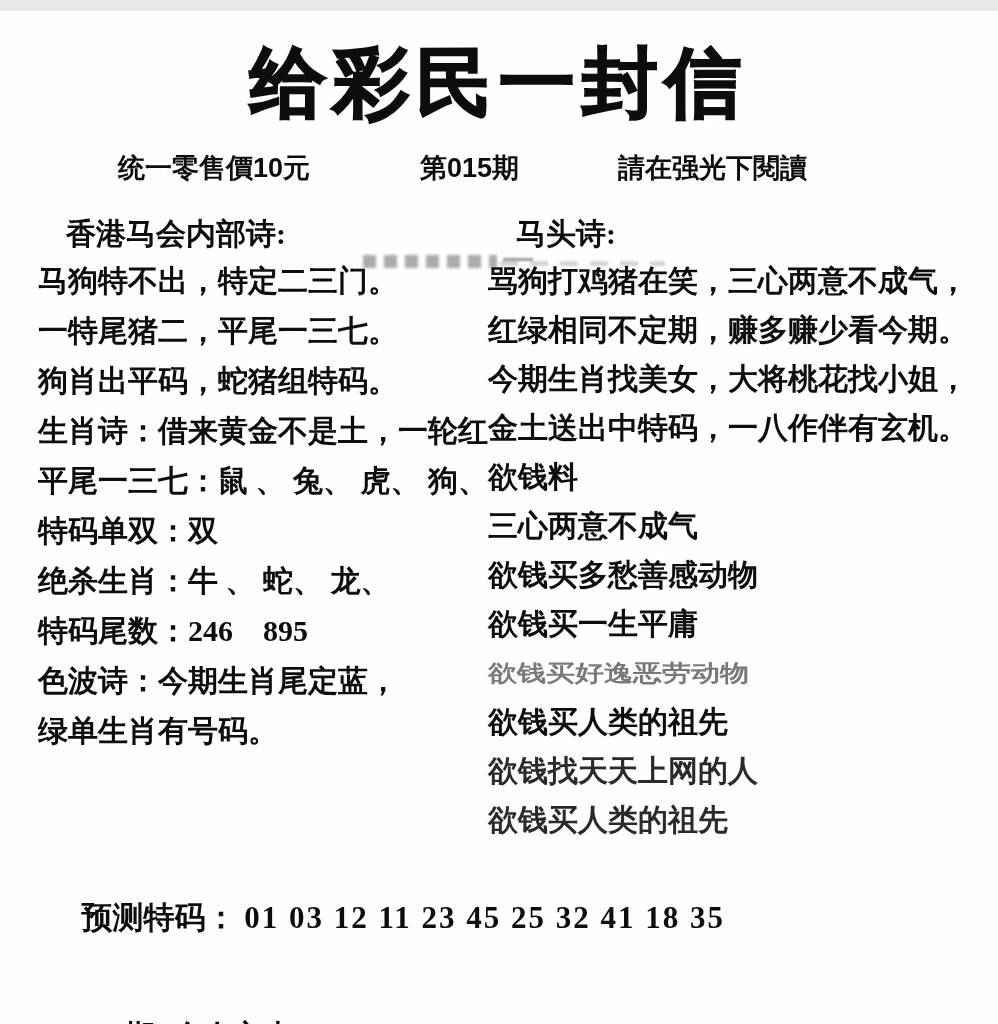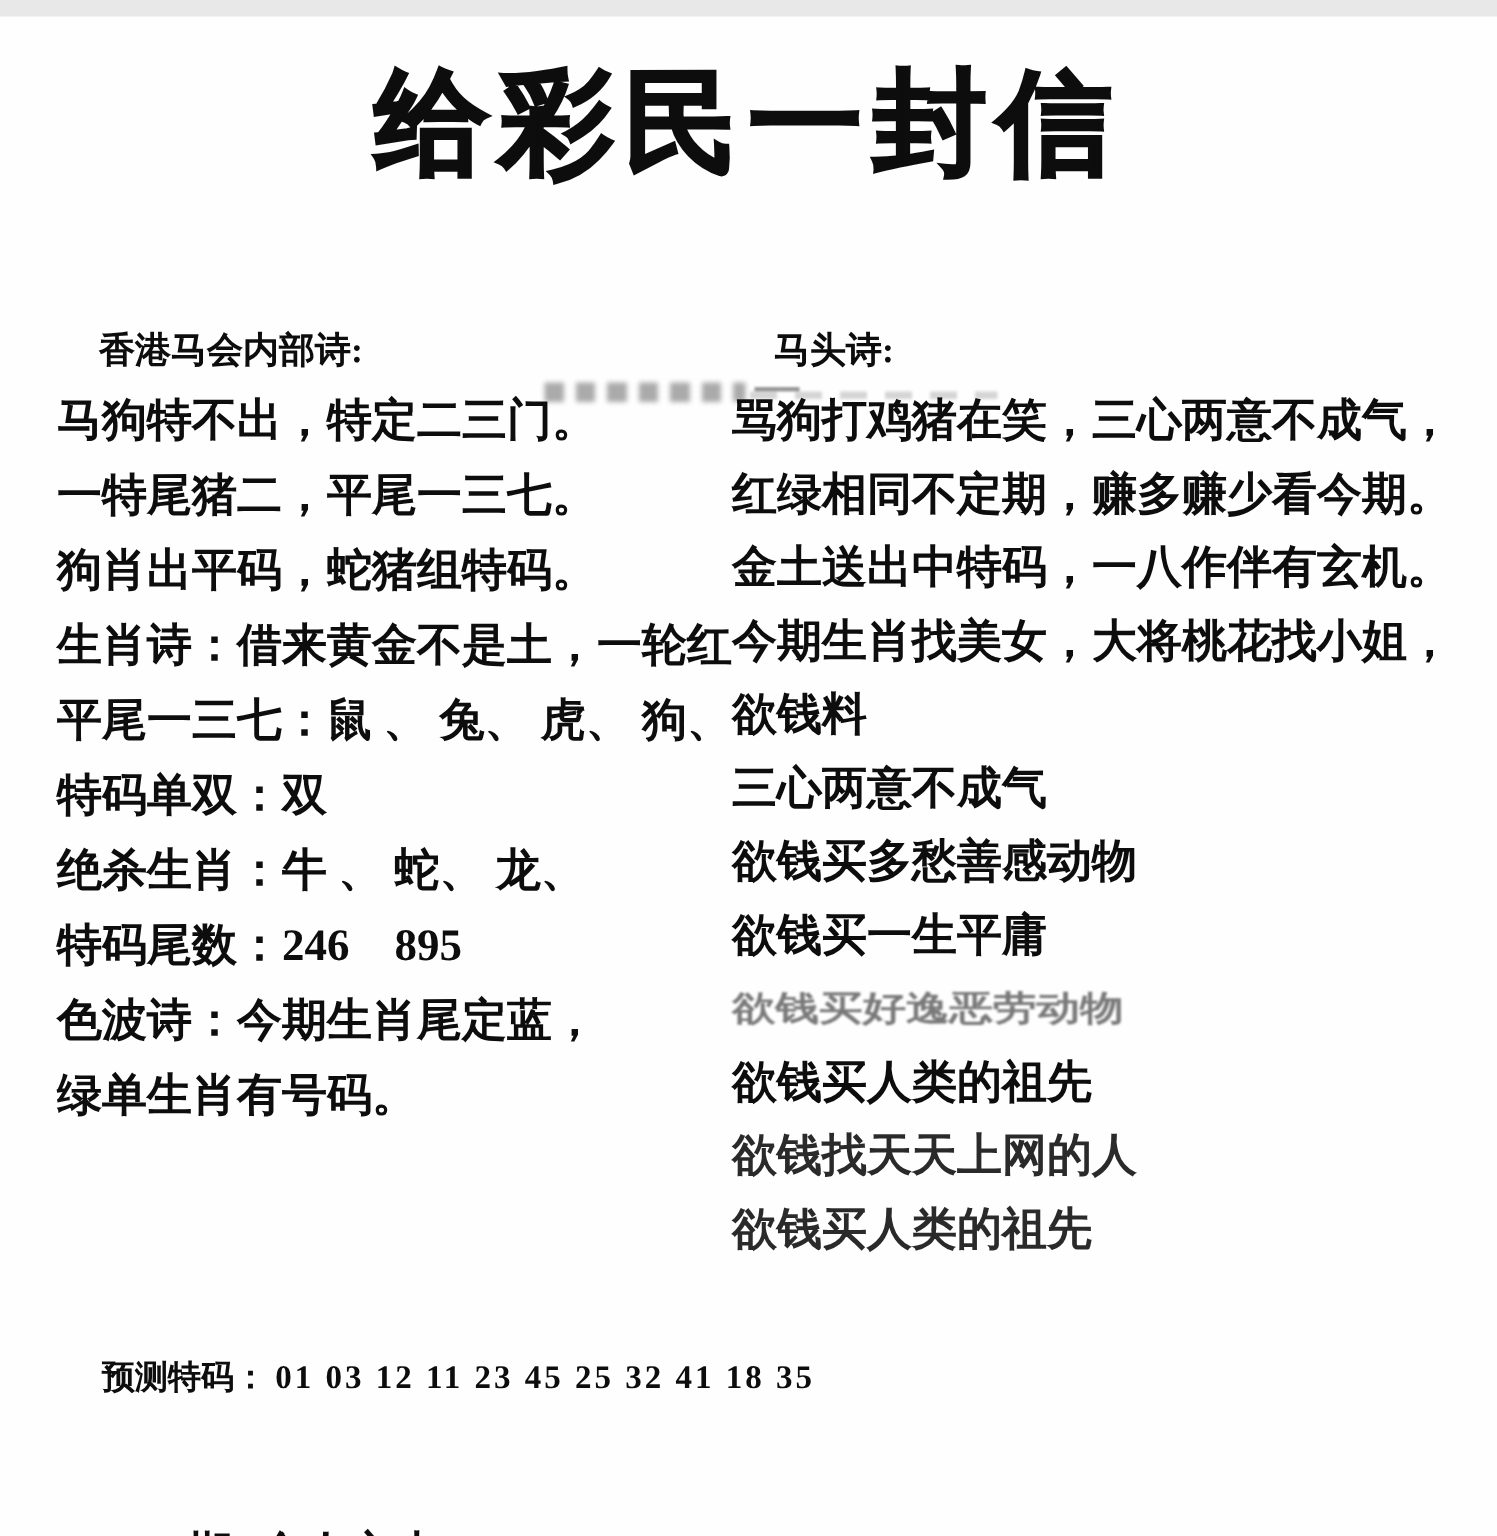--- a/index.html
+++ b/index.html
@@ -43,21 +43,21 @@
   .meta-issue  { left: 420px; }
   .meta-notice { left: 618px; }
 
   .col {
     position: absolute;
     top: 206px;
   }
   .col-left  { left: 38px;  width: 450px; }
   .col-right { left: 488px; width: 505px; }
   .col-heading {
-    font-size: 24px;
+    font-size: 30px;
     line-height: 34px;
     font-weight: bold;
     margin: 0 0 14px 28px;
     white-space: pre;
   }
   .line {
     font-size: 30px;
     line-height: 32px;
     font-weight: bold;
     white-space: pre;
@@ -92,31 +92,36 @@
   .smudge-c {
     position: absolute;
     left: 503px; top: 247px;
     width: 30px; height: 3px;
     background: #555;
     filter: blur(0.8px);
     opacity: 0.6;
   }
 
   .footer { position: absolute; left: 35px; top: 856px; width: 930px; }
-  .pred-line { font-size: 22px; line-height: 34px; font-weight: bold; white-space: pre; margin-bottom: 16px; }
+  .pred-line { font-size: 31px; line-height: 34px; font-weight: bold; white-space: pre; margin-bottom: 16px; }
   .pred-numbers { letter-spacing: 2px; font-family: "Liberation Serif", "DejaVu Serif", serif; }
   .issue-line { font-size: 30px; line-height: 34px; font-weight: bold; white-space: pre; margin-bottom: 16px; }
 </style>
 </head>
 <body>
 
 <div class="page">
 
   <h1 class="title">给彩民一封信</h1>
 
+  <div class="meta-row">
+    <span class="meta-item meta-price">统一零售價10元</span>
+    <span class="meta-item meta-issue">第015期</span>
+    <span class="meta-item meta-notice">請在强光下閱讀</span>
+  </div>
 
   <div class="smudge-a"></div>
   <div class="smudge-b"></div>
   <div class="smudge-c"></div>
 
   <div class="col col-left">
     <div class="col-heading">香港马会内部诗:</div>
     <div class="line">马狗特不出，特定二三门。</div>
     <div class="line">一特尾猪二，平尾一三七。</div>
     <div class="line">狗肖出平码，蛇猪组特码。</div>
@@ -126,22 +131,22 @@
     <div class="line">绝杀生肖：牛 、 蛇、 龙、</div>
     <div class="line">特码尾数：246    895</div>
     <div class="line">色波诗：今期生肖尾定蓝，</div>
     <div class="line">绿单生肖有号码。</div>
   </div>
 
   <div class="col col-right">
     <div class="col-heading">马头诗:</div>
     <div class="line">骂狗打鸡猪在笑，三心两意不成气，</div>
     <div class="line">红绿相同不定期，赚多赚少看今期。</div>
+    <div class="line">今期生肖找美女，大将桃花找小姐，</div>
     <div class="line">金土送出中特码，一八作伴有玄机。</div>
-    <div class="line">今期生肖找美女，大将桃花找小姐，</div>
     <div class="line">欲钱料</div>
     <div class="line">三心两意不成气</div>
     <div class="line">欲钱买多愁善感动物</div>
     <div class="line">欲钱买一生平庸</div>
     <div class="line faded">欲钱买好逸恶劳动物</div>
     <div class="line">欲钱买人类的祖先</div>
     <div class="line rough">欲钱找天天上网的人</div>
     <div class="line rough">欲钱买人类的祖先</div>
   </div>
 

